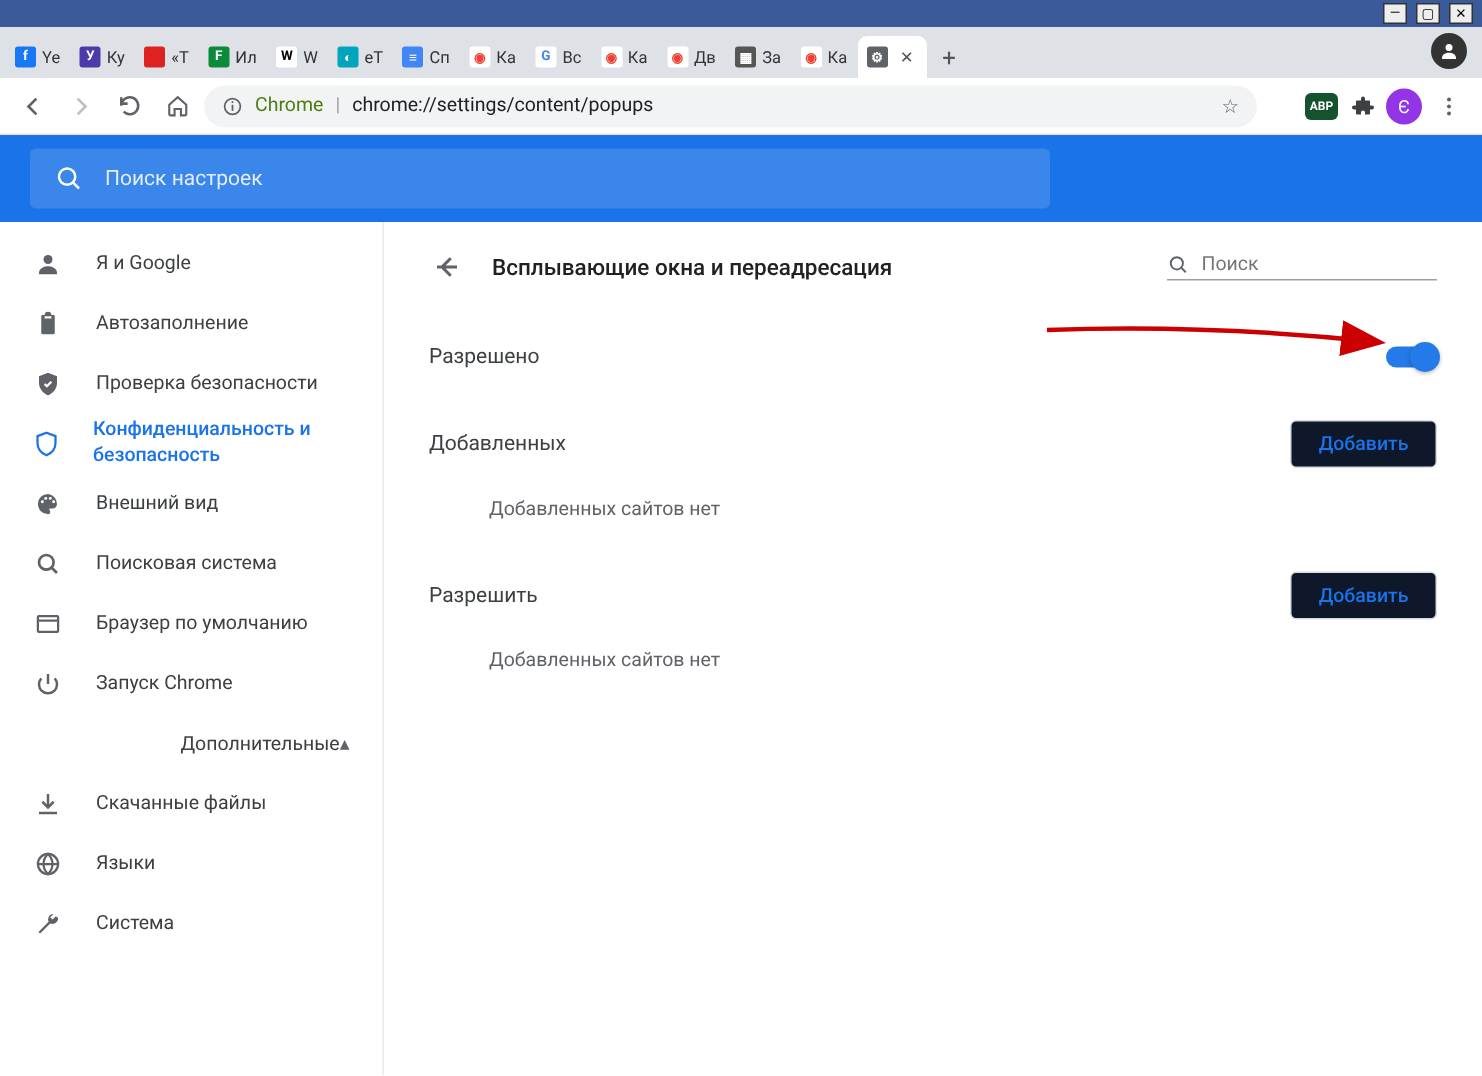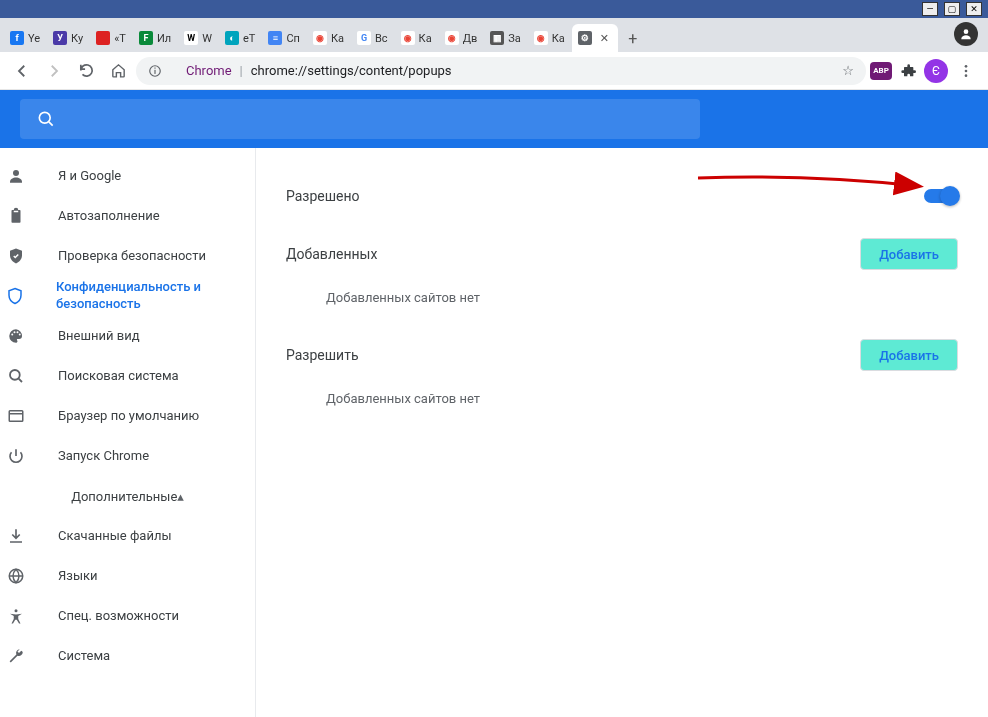--- a/index.html
+++ b/index.html
@@ -16,66 +16,66 @@
 .tab .fav { width:14px; height:14px; border-radius:2px; flex-shrink:0; display:flex; align-items:center; justify-content:center; font-size:9px; color:#fff; font-weight:bold; }
 .tab .close { width:12px; height:12px; color:#555; font-size:11px; }
 .new-tab { width:28px; height:28px; display:flex; align-items:center; justify-content:center; font-size:16px; color:#555; border-radius:50%; }
 .avatar-right { position:absolute; right:10px; top:4px; width:24px; height:24px; border-radius:50%; background:#333; display:flex; align-items:center; justify-content:center; color:#fff; font-size:12px; }
 
 
 .omnibox-row { height: 38px; background:#fff; display:flex; align-items:center; padding:0 8px; gap:4px; border-bottom:1px solid #e6e6e6; }
 .nav-btn { width:28px; height:28px; border-radius:50%; display:flex; align-items:center; justify-content:center; color:#5f6368; }
 .nav-btn.disabled { color:#c0c0c0; }
 .omnibox { flex:1; height:28px; background:#f1f3f4; border-radius:14px; display:flex; align-items:center; padding:0 12px; gap:8px; font-size:13px; color:#3c4043; }
-.omnibox .proto { color:#701a75;margin-left:16px; }
+.omnibox .proto { color:#4d7c0f; }
 .omnibox .url { color:#202124; }
 .ext-icon { width:24px; height:24px; border-radius:50%; display:flex; align-items:center; justify-content:center; }
 
 
 .blue-header { height: 58px; background:#1a73e8; display:flex; align-items:center; padding:0 20px; gap:20px; }
 .settings-title { color:#fff; font-size:15px; width:235px; }
 .search-box { flex:1; max-width:680px; height:40px; background:rgba(255,255,255,0.14); border-radius:4px; display:flex; align-items:center; padding:0 16px; gap:14px; }
 .search-box input { background:transparent; border:none; outline:none; color:#fff; font-size:14px; flex:1; }
 .search-box input::placeholder { color:rgba(255,255,255,0.85); }
 
 
 .content { display:flex; height: calc(717px - 18px - 34px - 38px - 58px); }
 .sidebar { width:256px; background:#fff; border-right:1px solid #e8eaed; overflow-y:auto; padding-top:8px; position:relative; }
 .sidebar::-webkit-scrollbar { width:14px; }
 .sidebar::-webkit-scrollbar-track { background:#f7f7f7; }
 .sidebar::-webkit-scrollbar-thumb { background:#c1c1c1; border-radius:2px; }
 
-.side-item { height:40px; display:flex; align-items:center; padding:0 6px; gap:32px; font-size:13px; color:#3c4043; cursor:pointer; }
+.side-item { height:40px; display:flex; align-items:center; padding:0 22px; gap:22px; font-size:13px; color:#3c4043; cursor:pointer; }
 .side-item .icon { width:20px; color:#5f6368; display:flex; align-items:center; justify-content:center; }
 .side-item.active { color:#1a73e8; }
 .side-item.active .icon { color:#1a73e8; }
 .side-item.active .label { font-weight:500; }
 .side-item .label { line-height:1.3; }
-.side-section { height:40px; display:flex; align-items:center; justify-content:center; padding:0 22px; font-size:13px; color:#3c4043; cursor:pointer; }
+.side-section { height:40px; display:flex; align-items:center; justify-content:flex-end; padding:0 22px; font-size:13px; color:#3c4043; cursor:pointer; }
 
 .main { flex:1; background:#fff; padding:18px 30px 0 30px; overflow-y:auto; }
 .main-header { display:flex; align-items:center; gap:18px; padding-bottom:18px; }
 .back-arrow { width:24px; height:24px; color:#5f6368; display:flex; align-items:center; justify-content:center; }
 .page-title { font-size:15px; color:#202124; font-weight:500; flex:0 0 auto; }
 .page-search { margin-left:auto; width:180px; display:flex; align-items:center; gap:8px; border-bottom:1px solid #9aa0a6; padding-bottom:2px; }
 .page-search input { border:none; outline:none; font-size:13px; flex:1; }
 .page-search .sicon { color:#5f6368; }
 
 .setting-row { display:flex; align-items:center; justify-content:space-between; padding:22px 0 10px; }
 .setting-label { font-size:14px; color:#3c4043; }
 .toggle { width:34px; height:14px; background:#1a73e8; border-radius:8px; position:relative; opacity:.95; }
 .toggle::after { content:''; position:absolute; right:-2px; top:-3px; width:20px; height:20px; background:#1a73e8; border-radius:50%; box-shadow:0 1px 3px rgba(0,0,0,.3); }
 
 .red-arrow { position:absolute; width:230px; height:28px; }
 .red-arrow svg { width:100%; height:100%; }
 
 .section-block { padding:24px 0 6px; }
 .section-head { display:flex; align-items:center; justify-content:space-between; }
 .section-head .title { font-size:14px; color:#3c4043; }
-.add-btn { height:32px; padding:0 18px; border:1px solid #dadce0; background:#5eead4; color:#1a73e8; font-size:13px; border-radius:4px; cursor:pointer; font-weight:500; }
+.add-btn { height:32px; padding:0 18px; border:1px solid #dadce0; background:#0f172a; color:#1a73e8; font-size:13px; border-radius:4px; cursor:pointer; font-weight:500; }
 .empty-msg { color:#5f6368; font-size:13px; padding:20px 0 4px 40px; }
 
 svg { display:block; }
 </style>
 </head>
 <body>
 
 <div class="window-top">
   <div class="win-btn">—</div>
   <div class="win-btn">▢</div>
@@ -176,21 +176,21 @@
           <circle cx="12" cy="12" r="9" fill="none" stroke="#5f6368" stroke-width="2"></circle>
           <rect x="11" y="10" width="2" height="7"></rect>
           <rect x="11" y="6" width="2" height="2"></rect>
         </svg>
       </span>
     <span class="proto">Chrome</span>
     <span style="color:#9aa0a6;">|</span>
     <span class="url">chrome://settings/content/popups</span>
     <span style="margin-left:auto;color:#5f6368;">☆</span>
   </div>
-  <div class="ext-icon" style="background:#701a75;color:#fff;font-size:8px;font-weight:bold;border-radius:4px;width:22px;height:18px;">ABP</div>
+  <div class="ext-icon" style="background:#14532d;color:#fff;font-size:8px;font-weight:bold;border-radius:4px;width:22px;height:18px;margin-left:28px;">ABP</div>
   <div class="ext-icon" style="color:#3c4043;">
     <svg width="16" height="16" viewBox="0 0 24 24" fill="currentColor">
         <path d="M20 11V7a1 1 0 0 0-1-1h-4V4a2 2 0 1 0-4 0v2H7a1 1 0 0 0-1 1v4H4a2 2 0 1 0 0 4h2v4a1 1 0 0 0 1 1h4v-2a2 2 0 1 1 4 0v2h4a1 1 0 0 0 1-1v-4h2a2 2 0 1 0 0-4z"></path>
       </svg>
   </div>
   <div class="ext-icon" style="background:#9334e6;color:#fff;border-radius:50%;width:24px;height:24px;font-size:12px;">Є</div>
   <div class="nav-btn">
       <svg width="16" height="16" viewBox="0 0 24 24" fill="#5f6368">
         <circle cx="12" cy="5" r="2"></circle>
         <circle cx="12" cy="12" r="2"></circle>
@@ -198,20 +198,21 @@
       </svg>
     </div>
 </div>
 
 <div class="blue-header">
   <div class="search-box">
     <svg width="20" height="20" viewBox="0 0 24 24" fill="none" stroke="#fff" stroke-width="2">
         <circle cx="10.5" cy="10.5" r="6.5"></circle>
         <path d="M20 20l-4.5-4.5"></path>
       </svg>
+    <input placeholder="Поиск настроек" style="">
   </div>
 </div>
 
 <div class="content">
   <div class="sidebar" id="sidebar">
       <div class="side-item">
         <span class="icon">
           <svg width="18" height="18" viewBox="0 0 24 24" fill="#5f6368">
             <circle cx="12" cy="8" r="4"></circle>
             <path d="M4 20c0-4 4-6 8-6s8 2 8 6v1H4z"></path>
@@ -299,37 +300,45 @@
           <svg width="18" height="18" viewBox="0 0 24 24" fill="none" stroke="#5f6368" stroke-width="2">
             <circle cx="12" cy="12" r="9"></circle>
             <path d="M3 12h18M12 3c2.5 2.5 4 6 4 9s-1.5 6.5-4 9c-2.5-2.5-4-6-4-9s1.5-6.5 4-9z"></path>
           </svg>
         </span>
         <span class="label">Языки</span>
       </div>
       <div class="side-item">
         <span class="icon">
           <svg width="18" height="18" viewBox="0 0 24 24" fill="#5f6368">
-            <circle cx="12" cy="5" r="2"></circle>
-            <path d="M4 9l8 1 8-1-5 3v4l3 6h-2l-3-5h-2l-3 5H6l3-6v-4z"></path>
-          </svg>
-        </span>
-        <span class="label">Спец. возможности</span>
-      </div>
-      <div class="side-item">
-        <span class="icon">
-          <svg width="18" height="18" viewBox="0 0 24 24" fill="#5f6368">
             <path d="M21 7a5 5 0 0 1-7 4.5L5 20.5 3.5 19 12.5 10A5 5 0 0 1 17 3l-3 3 2 2 3-3c.6.6 2 1 2 2z"></path>
           </svg>
         </span>
         <span class="label">Система</span>
       </div>
     </div>
 
   <div class="main" style="position:relative;">
+    <div class="main-header">
+      <div class="back-arrow">
+        <svg width="20" height="20" viewBox="0 0 24 24" fill="none" stroke="#5f6368" stroke-width="2.4">
+            <path d="M15 5l-7 7 7 7M4 12h16"></path>
+          </svg>
+      </div>
+      <div class="page-title">Всплывающие окна и переадресация</div>
+      <div class="page-search">
+        <span class="sicon">
+            <svg width="15" height="15" viewBox="0 0 24 24" fill="none" stroke="currentColor" stroke-width="2">
+              <circle cx="10.5" cy="10.5" r="6.5"></circle>
+              <path d="M20 20l-4.5-4.5"></path>
+            </svg>
+          </span>
+        <input placeholder="Поиск" style="">
+      </div>
+    </div>
 
     <div class="setting-row" style="position:relative;gap:16px;">
       <div class="setting-label">Разрешено</div>
       <div class="toggle"></div>
 
       <div class="red-arrow" style="right:32px; top:4px;">
         <svg viewBox="0 0 230 28">
             <defs>
               <marker id="ah" markerWidth="10" markerHeight="10" refX="8" refY="4" orient="auto">
                 <path d="M0 0L10 4L0 8z" fill="#c00"></path>

